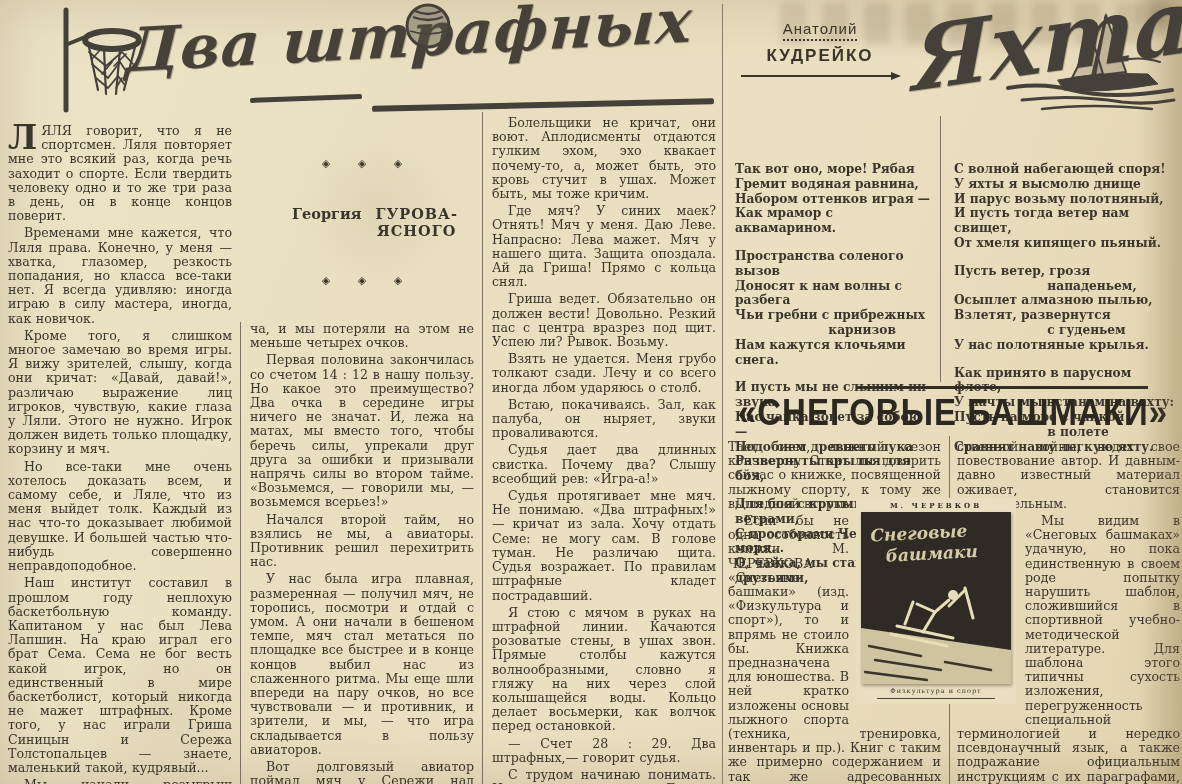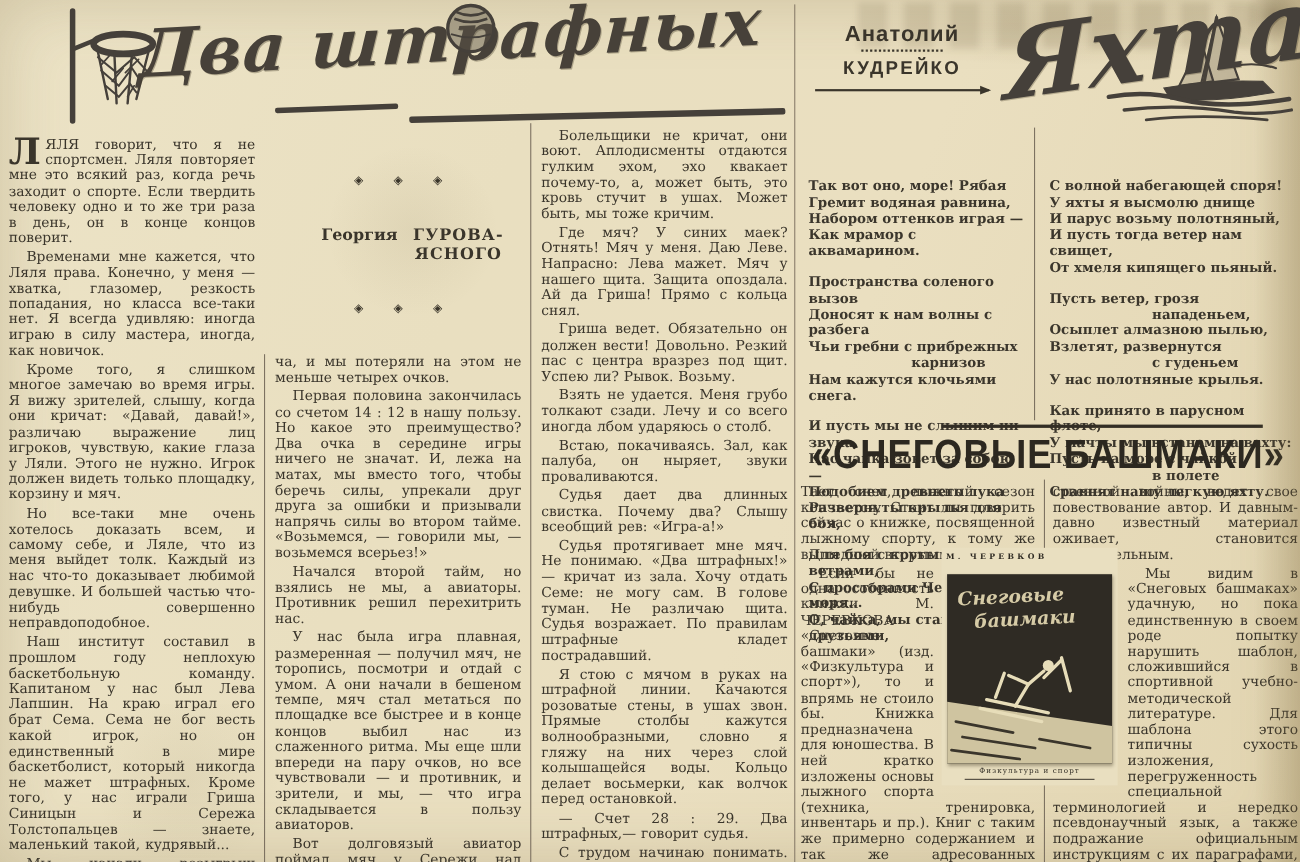--- a/index.html
+++ b/index.html
@@ -45,21 +45,21 @@
   .p{margin:0 0 3px;text-indent:16px;text-align:justify;font-size:12.6px;line-height:14.2px;hyphens:auto;word-spacing:0.5px;}
   .p.cont,.p.lede{text-indent:0;}
   .dropcap{float:left;font-size:33px;line-height:26px;font-weight:bold;margin:1px 4px 0 0;}
   .kicker{height:206px;display:flex;flex-direction:column;justify-content:space-evenly;text-align:center;box-sizing:border-box;padding-top:6px;}
   .diamonds{font-size:11px;letter-spacing:12px;text-indent:12px;color:#3a352a;}
   .kicker-label{font-size:16px;letter-spacing:9px;text-indent:9px;}
   .kicker-author{font-size:14.5px;font-weight:bold;display:flex;justify-content:space-between;padding:0 2px;margin-left:40px;}
   .kicker-author .caps{letter-spacing:1px;}
   
   .byline{position:absolute;left:740px;top:20px;width:160px;text-align:center;font-family:"Liberation Sans",sans-serif;}
-  .byline-first{font-size:20px;font-weight:bold;letter-spacing:1px;}
+  .byline-first{font-size:15px;font-weight:normal;letter-spacing:1px;}
   .byline-dotted{width:74px;border-bottom:2px dotted #3a352b;margin:2px auto 5px;}
   .byline-last{font-size:17px;font-weight:bold;letter-spacing:2px;}
   .byline-arrow{position:relative;height:2px;background:#3a352b;width:158px;margin:9px auto 0;}
   .byline-arrow::after{content:'';position:absolute;right:-2px;top:-3px;border-left:10px solid #3a352b;border-top:4px solid transparent;border-bottom:4px solid transparent;}
   .poem-title{
     position:absolute;left:912px;top:-12px;width:280px;
     font-style:italic;font-weight:bold;font-size:88px;color:#45403a;
     transform:rotate(-8deg) skewX(-8deg);z-index:3;text-shadow:1px 1px 0 rgba(70,60,40,.3);
   }
   .sailboat{position:absolute;left:1002px;top:10px;z-index:2;}
@@ -73,21 +73,21 @@
     font-family:"Liberation Sans",sans-serif;font-weight:bold;font-size:33px;
     letter-spacing:1px;color:#2c2820;transform:scaleY(1.12);
   }
   .rev-col{position:absolute;top:440px;overflow:hidden;height:344px;}
   .rcol1{left:728px;width:213px;}
   .rcol2{left:957px;width:223px;}
   .spacer-r{float:right;width:84px;height:196px;margin:4px 0 6px 8px;}
   .spacer-l{float:left;width:60px;height:182px;margin:14px 8px 6px 0;}
   
   .book-cover{position:absolute;left:856px;top:498px;width:160px;background:#e9dfc0;padding:3px 4px 5px;box-sizing:border-box;z-index:2;}
-  .cover-author{font-size:7px;font-weight:bold;letter-spacing:3px;text-align:left;margin-bottom:12px;color:#2e2a22;}
+  .cover-author{font-size:7px;font-weight:bold;letter-spacing:3px;text-align:center;margin-bottom:2px;color:#2e2a22;}
   .cover-art{position:relative;width:150px;height:172px;background:#2f2b24;margin:0 auto;box-shadow:1px 2px 3px rgba(60,50,30,.4);}
   .cover-title{position:absolute;top:10px;left:10px;right:4px;color:#d6cba6;font-style:italic;font-weight:bold;font-size:17px;line-height:21px;transform:rotate(-3deg);}
   .cover-title .l2{margin-left:14px;}
   .skier{position:absolute;left:0;bottom:0;}
   .cover-publisher{font-size:6.5px;text-align:center;margin-top:3px;letter-spacing:1px;color:#2e2a22;}
   .cover-rule{height:1px;background:#4a443a;width:118px;margin:3px auto 0;}
 </style>
 </head>
 <body>
 

